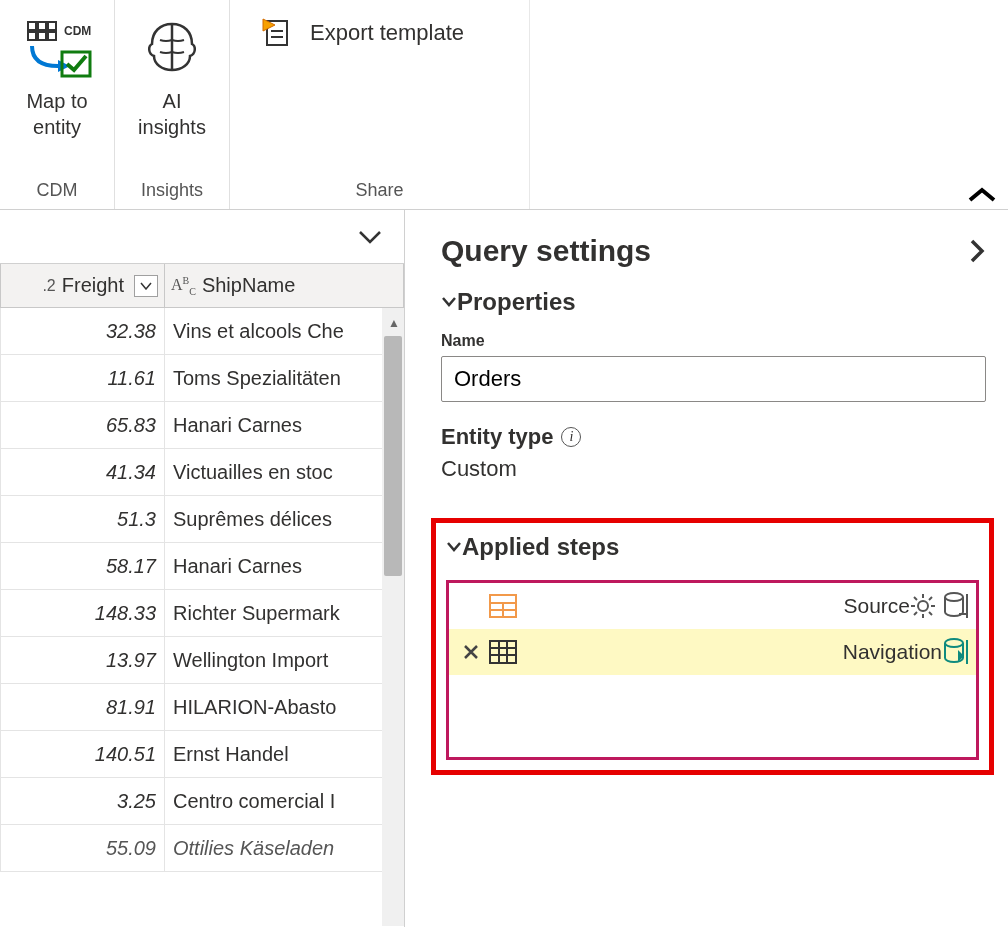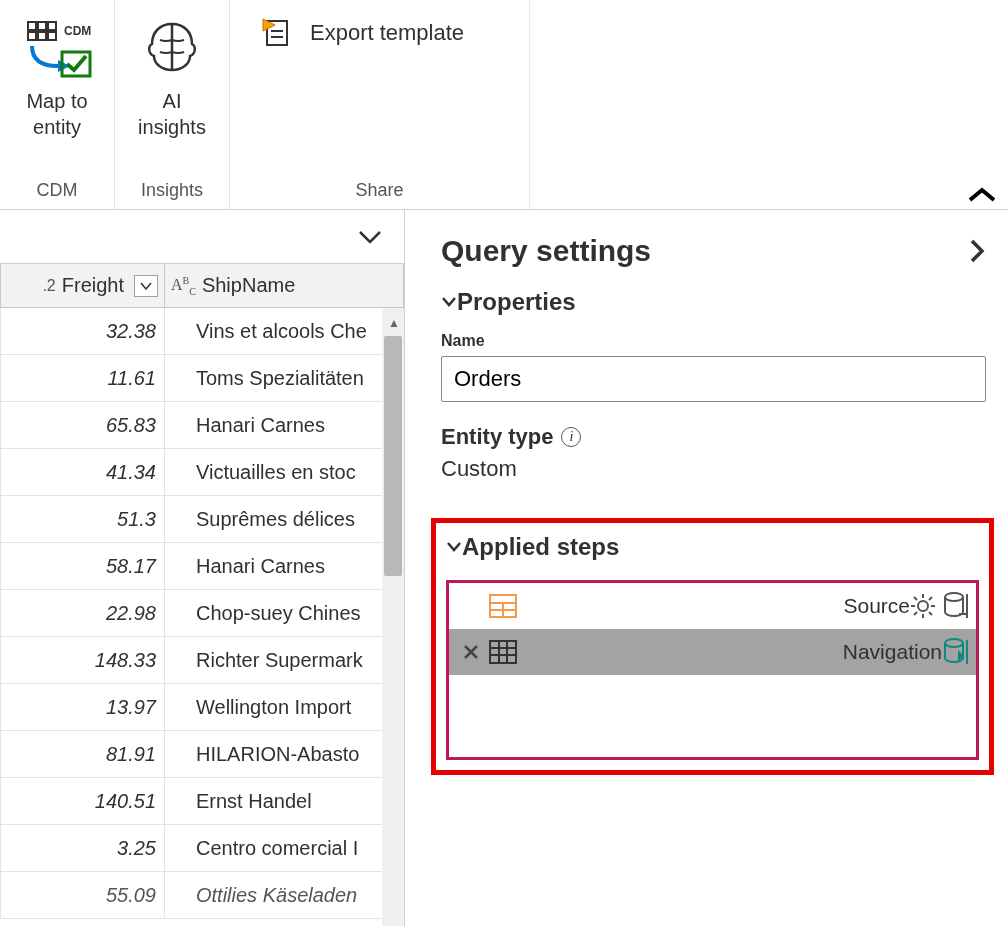--- a/index.html
+++ b/index.html
@@ -138,21 +138,20 @@
   .grid-body {
     overflow: hidden;
     position: relative;
     flex:1;
   }
   .grid-row {
     display: flex;
     height: 47px;
     font-size: 20px;
     border-bottom: 1px solid #e4e4e4;
-    gap: 23px;
   }
   .cell {
     border-right: 1px solid #e4e4e4;
     display: flex;
     align-items: center;
     padding: 0 8px;
     overflow: hidden;
     white-space: nowrap;
   }
   .cell-freight {
@@ -262,21 +261,21 @@
     text-align: right;
   }
   .step-row {
     display: flex;
     align-items: center;
     height: 46px;
     padding: 0 8px;
     font-size: 21px;
     cursor: pointer;
   }
-  .step-row.selected { background: #a3a3a3; }
+  .step-row.selected { background: #fef9c3; }
   .step-del {
     width: 28px;
     display:flex; justify-content:center;
     color:#444;
   }
   .step-del.hidden { visibility: hidden; }
   .step-icon {
     width: 36px; display:flex; justify-content:center; align-items:center;
   }
   .step-label { flex:1; padding-left:6px; }
@@ -403,24 +402,20 @@
             <div class="cell cell-freight">41.34</div>
             <div class="cell cell-shipname">Victuailles en stoc</div>
           </div>
           <div class="grid-row">
             <div class="cell cell-freight">51.3</div>
             <div class="cell cell-shipname">Suprêmes délices</div>
           </div>
           <div class="grid-row">
             <div class="cell cell-freight">58.17</div>
             <div class="cell cell-shipname">Hanari Carnes</div>
-          </div>
-          <div class="grid-row">
-            <div class="cell cell-freight">22.98</div>
-            <div class="cell cell-shipname">Chop-suey Chines</div>
           </div>
           <div class="grid-row">
             <div class="cell cell-freight">148.33</div>
             <div class="cell cell-shipname">Richter Supermark</div>
           </div>
           <div class="grid-row">
             <div class="cell cell-freight">13.97</div>
             <div class="cell cell-shipname">Wellington Import</div>
           </div>
           <div class="grid-row">

